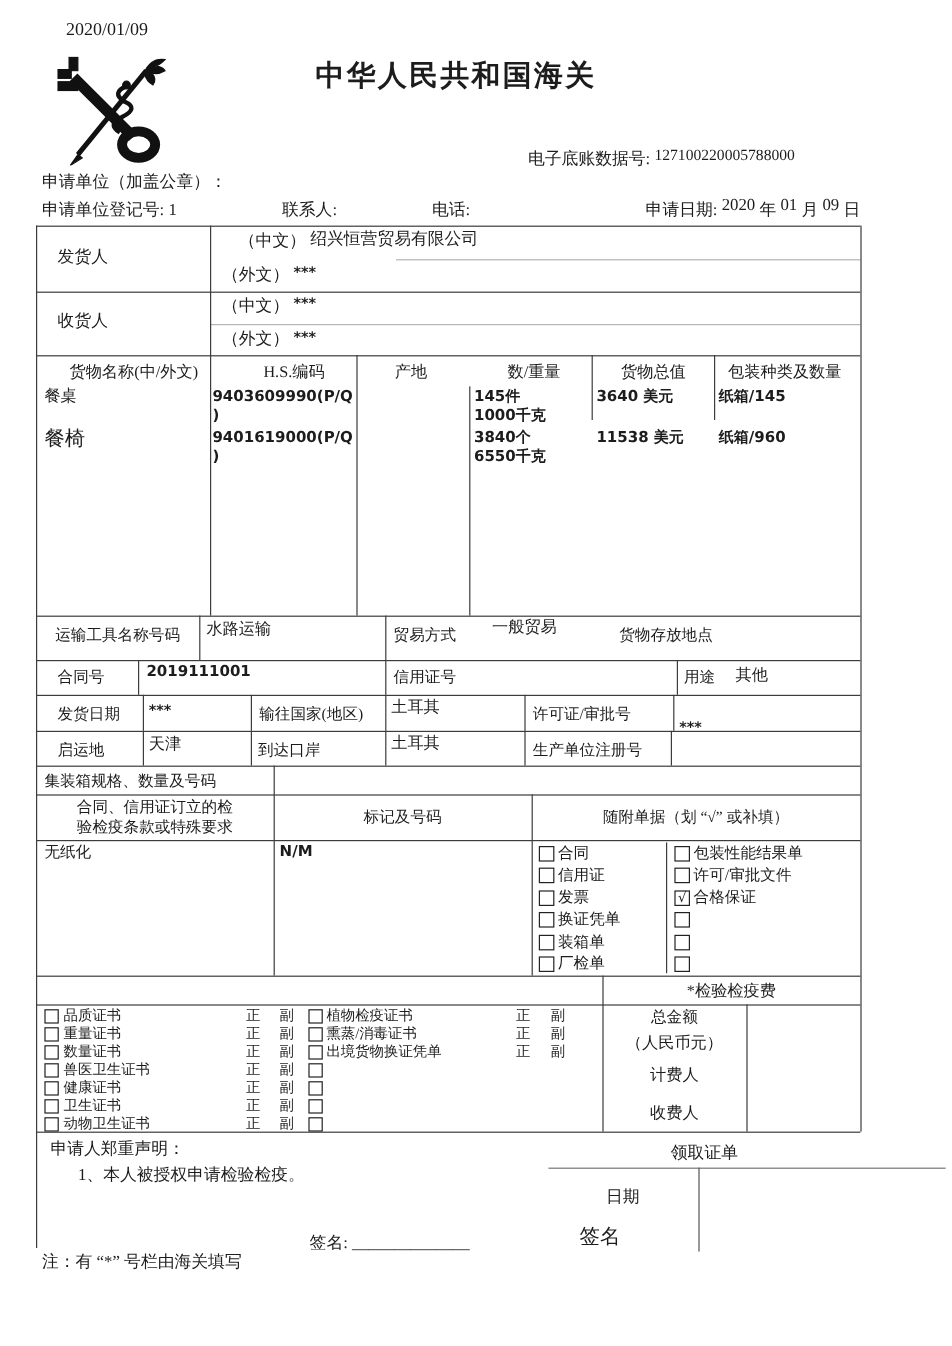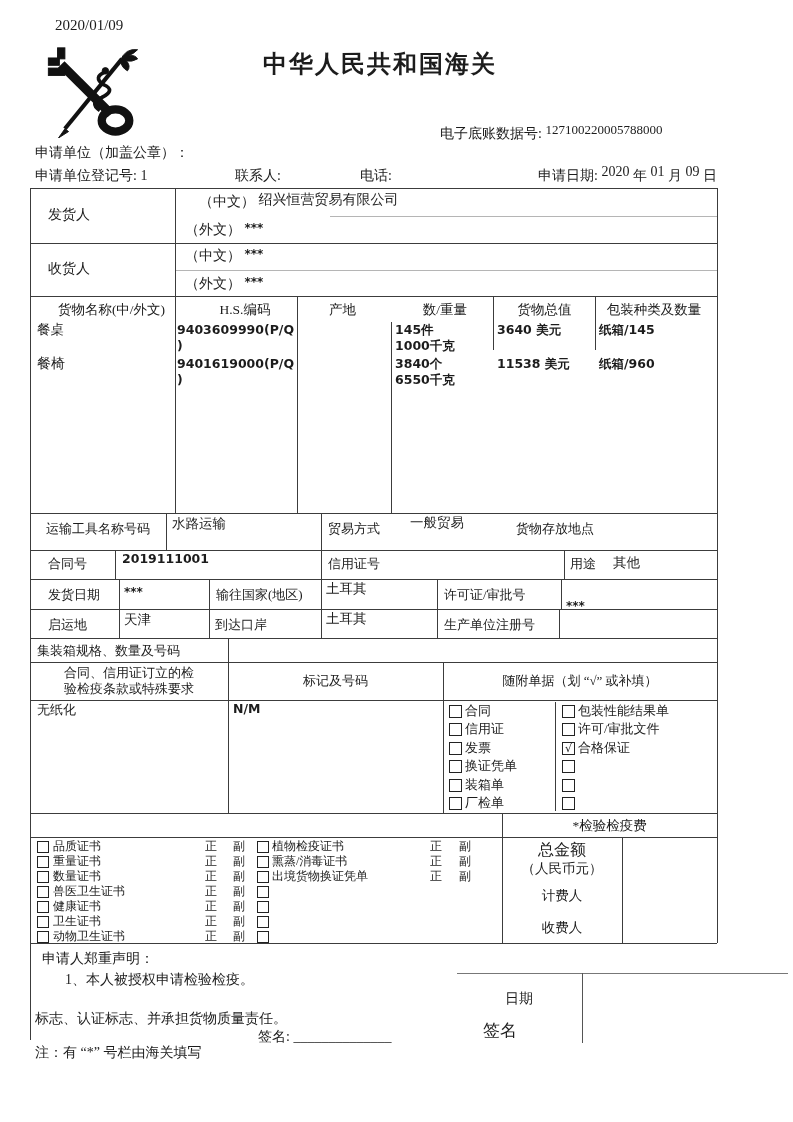--- a/index.html
+++ b/index.html
@@ -96,21 +96,21 @@
   <div class="t c" style="left:598px;top:302px;width:112px;font-size:13.5px;">包装种类及数量</div>
 
   <div class="t" style="left:37px;top:322px;font-size:13.5px;">餐桌</div>
   <div class="t val" style="left:177px;top:323px;">9403609990(P/Q</div>
   <div class="t val" style="left:177px;top:339px;">)</div>
   <div class="t val" style="left:395px;top:323px;">145件</div>
   <div class="t val" style="left:395px;top:339px;">1000千克</div>
   <div class="t val" style="left:497px;top:323px;">3640 美元</div>
   <div class="t val" style="left:599px;top:323px;">纸箱/145</div>
 
-  <div class="t" style="left:37px;top:356px;font-size:14px;">餐椅</div>
+  <div class="t" style="left:37px;top:356px;font-size:17px;">餐椅</div>
   <div class="t val" style="left:177px;top:357px;">9401619000(P/Q</div>
   <div class="t val" style="left:177px;top:373px;">)</div>
   <div class="t val" style="left:395px;top:357px;">3840个</div>
   <div class="t val" style="left:395px;top:373px;">6550千克</div>
   <div class="t val" style="left:497px;top:357px;">11538 美元</div>
   <div class="t val" style="left:599px;top:357px;">纸箱/960</div>
 
   <div class="t" style="left:46px;top:522px;">运输工具名称号码</div>
   <div class="t" style="left:172px;top:516px;font-size:13.5px;">水路运输</div>
   <div class="t" style="left:328px;top:522px;">贸易方式</div>
@@ -209,30 +209,30 @@
   <div class="t cert" style="left:459px;top:855px;">副</div>
   <span class="sbox" style="left:257px;top:871px;"></span>
   <div class="t cert" style="left:272px;top:870px;">出境货物换证凭单</div>
   <div class="t cert" style="left:430px;top:870px;">正</div>
   <div class="t cert" style="left:459px;top:870px;">副</div>
   <span class="sbox" style="left:257px;top:886px;"></span>
   <span class="sbox" style="left:257px;top:901px;"></span>
   <span class="sbox" style="left:257px;top:916px;"></span>
   <span class="sbox" style="left:257px;top:931px;"></span>
 
-  <div class="t c" style="left:502px;top:841px;width:120px;font-size:16px;">总金额</div>
+  <div class="t c" style="left:502px;top:841px;width:120px;font-size:13px;">总金额</div>
   <div class="t c" style="left:502px;top:861px;width:120px;font-size:13.5px;">（人民币元）</div>
   <div class="t c" style="left:502px;top:888px;width:120px;font-size:13.5px;">计费人</div>
   <div class="t c" style="left:502px;top:920px;width:120px;font-size:13.5px;">收费人</div>
 
   <div class="t" style="left:42px;top:951px;font-size:14px;">申请人郑重声明：</div>
   <div class="t" style="left:65px;top:972px;font-size:14px;">1、本人被授权申请检验检疫。</div>
-  <div class="t" style="left:35px;top:1011px;font-size:14px;">标志、认证标志、并承担货物质量责任。</div>
   <div class="t" style="left:258px;top:1029px;font-size:14px;">签名: ______________</div>
 
+  <div class="t c" style="left:457px;top:954px;width:260px;font-size:14px;">领取证单</div>
   <div class="t" style="left:505px;top:991px;font-size:14px;">日期</div>
   <div class="t" style="left:483px;top:1021px;font-size:17px;">签名</div>
 
   <div class="t" style="left:35px;top:1045px;font-size:14px;">注：有 “*” 号栏由海关填写</div>
 
   <div>
     <div class="hl" style="left:30px;top:188px;width:687px;"></div>
     <div class="hl light" style="left:330px;top:216px;width:387px;"></div>
     <div class="hl" style="left:30px;top:243px;width:687px;"></div>
     <div class="hl light" style="left:175px;top:270px;width:542px;"></div>

